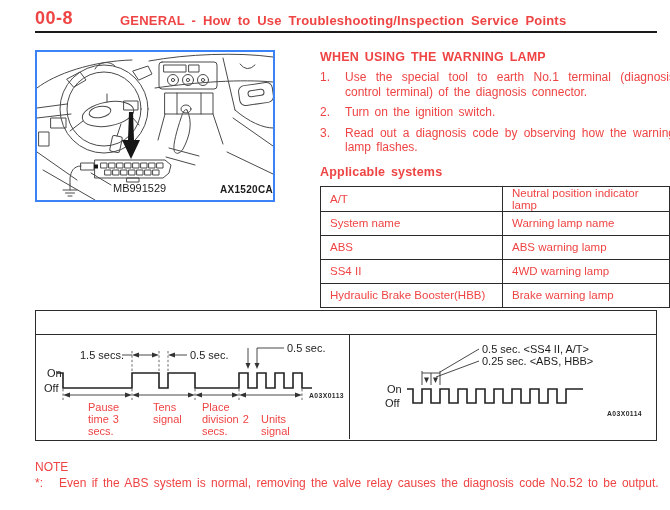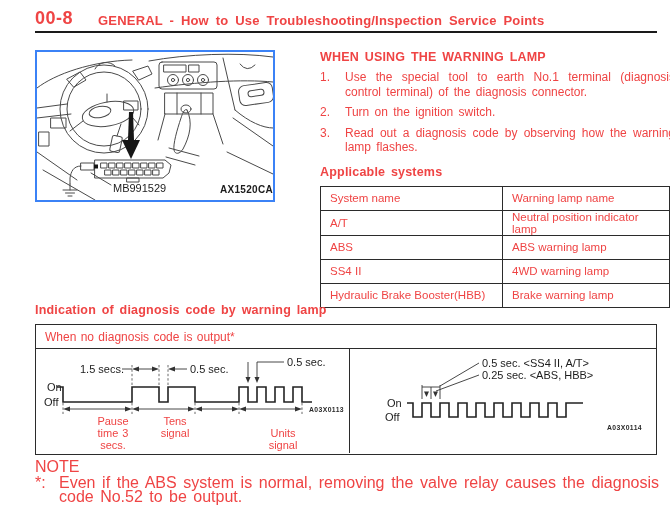--- a/index.html
+++ b/index.html
@@ -1,20 +1,20 @@
 <!DOCTYPE html>
 <html><head>
 <meta charset="utf-8">
 <style>
   html,body{margin:0;padding:0;background:#e8e8e8;}
   .page{position:relative;width:670px;height:510px;background:#fff;overflow:hidden;
         font-family:"Liberation Sans","DejaVu Sans",sans-serif;color:#ef4444;}
   
   .hdr-num{position:absolute;left:35px;top:8px;font-size:18px;font-weight:bold;letter-spacing:.5px;}
-  .hdr-title{position:absolute;left:98px;top:13px;font-size:13px;font-weight:bold;word-spacing:3px;letter-spacing:.2px;}
+  .hdr-title{position:absolute;left:120px;top:13px;font-size:13px;font-weight:bold;word-spacing:3px;letter-spacing:.2px;}
   .hdr-rule{position:absolute;left:35px;top:31px;width:622px;height:2px;background:#1a1a1a;}
   
   .figbox{position:absolute;left:35px;top:50px;width:240px;height:152px;border:2px solid #3b82f6;box-sizing:border-box;}
   .figbox svg{display:block;}
   
   .rightcol{position:absolute;left:320px;top:50px;width:355px;}
   .sec-h{font-size:12.5px;font-weight:bold;margin:0;letter-spacing:.2px;word-spacing:2px;}
   .step{display:flex;margin-top:6px;font-size:12px;line-height:14.5px;word-spacing:2px;}
   .step-num{width:25px;flex:none;}
   .step-text{flex:1;text-align:justify;}
@@ -23,23 +23,23 @@
   table.apps td{border:1.5px solid #2b2b2b;height:23px;padding:0 4px 0 9px;font-size:11.5px;vertical-align:middle;}
   table.apps td.c1{width:168px;}
   
   .ind{position:absolute;left:35px;top:303px;width:622px;}
   .ind-table{position:relative;margin-top:7px;width:622px;height:131px;border:1.5px solid #2b2b2b;box-sizing:border-box;}
   .ind-hdr{display:flex;height:24px;border-bottom:1.5px solid #2b2b2b;box-sizing:border-box;}
   .ind-hdr .cell{font-size:12px;padding:5px 0 0 9px;box-sizing:border-box;word-spacing:1px;}
   .ind-body{display:flex;height:104px;}
   .cl{width:314px;border-right:1.5px solid #2b2b2b;box-sizing:border-box;position:relative;}
   .cr{flex:1;position:relative;}
-  .wf-label{position:absolute;font-size:11px;line-height:12px;word-spacing:1px;text-align:center;}
-  
-  .note{position:absolute;left:35px;top:460px;width:624px;font-size:16px;line-height:14.5px;}
+  .wf-label{position:absolute;font-size:11px;line-height:12px;word-spacing:1px;}
+  
+  .note{position:absolute;left:35px;top:460px;width:624px;font-size:12px;line-height:14.5px;}
   .note-star{display:flex;margin-top:1px;word-spacing:2px;}
   .note-marker{width:24px;flex:none;}
   .note-text{flex:1;text-align:justify;}
   .wave{stroke:#222;stroke-width:1.6;fill:none;}
   .dash{stroke:#444;stroke-width:.8;fill:none;stroke-dasharray:2.4,2;}
   .ann{stroke:#333;stroke-width:.9;fill:none;}
   .ah{fill:#333;stroke:none;}
   .wftxt{font-family:"Liberation Sans",sans-serif;font-size:11px;fill:#1c1c1c;}
   .wfcode{font-family:"Liberation Sans",sans-serif;font-size:6.8px;font-weight:bold;fill:#2a2a2a;letter-spacing:.4px;}
   .art{stroke:#4a4a4a;stroke-width:1;fill:none;stroke-linecap:round;stroke-linejoin:round;}
@@ -173,48 +173,46 @@
     <div class="step">
       <div class="step-num">3.</div>
       <div class="step-text">Read out a diagnosis code by observing how the warning lamp flashes.</div>
     </div>
 
     <div class="sec-h apps-h">Applicable systems</div>
 
     <table class="apps">
       <tbody>
         <tr>
+          <td class="c1">A/T</td>
+          <td>Neutral position indicator lamp</td>
+        </tr>
+        <tr>
           <td class="c1">System name</td>
           <td>Warning lamp name</td>
         </tr>
         <tr>
-          <td class="c1">A/T</td>
-          <td>Neutral position indicator lamp</td>
-        </tr>
-        <tr>
           <td class="c1">ABS</td>
           <td>ABS warning lamp</td>
         </tr>
         <tr>
           <td class="c1">SS4 II</td>
           <td>4WD warning lamp</td>
         </tr>
         <tr>
           <td class="c1">Hydraulic Brake Booster(HBB)</td>
           <td>Brake warning lamp</td>
         </tr>
       </tbody>
     </table>
   </div>
 
   <div class="ind">
-    <div class="sec-h">Indication of diagnosis code by warning lamp</div>
     <div class="ind-table">
       <div class="ind-hdr">
-        <div class="cell cr">When no diagnosis code is output*</div>
       </div>
       <div class="ind-body">
 
         <div class="cl">
           <svg width="312" height="104" viewBox="0 0 312 104">
             <text class="wftxt" x="11" y="42">On</text>
             <text class="wftxt" x="8" y="57">Off</text>
 
             <path class="wave" d="M21,38 H27 V53 H96 V38 H123 V53 H132 V38 H159 V53 H203 V38 H212 V53 H221 V38 H230 V53 H239 V38 H248 V53 H257 V38 H266 V53 H276"></path>
 
@@ -255,20 +253,21 @@
             <g>
               <path class="ann" d="M212,30 V13 M221,30 V13 M221,13 H248"></path>
               <polygon class="ah" points="212,34 209.5,28 214.5,28"></polygon>
                 <polygon class="ah" points="221,34 218.5,28 223.5,28"></polygon>
             </g>
             <text class="wftxt" x="251" y="17">0.5 sec.</text>
             <text class="wfcode" x="308" y="63" text-anchor="end">A03X0113</text>
           </svg>
           <div class="wf-label" style="left:52px;top:66px;width:50px;">Pause time 3 secs.</div>
           <div class="wf-label" style="left:117px;top:66px;width:44px;">Tens signal</div>
+          <div class="wf-label" style="left:166px;top:66px;width:56px;">Place division 2 secs.</div>
           <div class="wf-label" style="left:225px;top:78px;width:44px;">Units signal</div>
         </div>
 
         <div class="cr">
           <svg width="304" height="104" viewBox="0 0 304 104">
             <text class="wftxt" x="132" y="18">0.5 sec. &lt;SS4 II, A/T&gt;</text>
             <text class="wftxt" x="132" y="30">0.25 sec. &lt;ABS, HBB&gt;</text>
             <text class="wftxt" x="37" y="58">On</text>
             <text class="wftxt" x="35" y="72">Off</text>
             <path class="wave" d="M57,54 H63 V68 H72 V54 H81 V68 H90 V54 H99 V68 H108 V54 H117 V68 H126 V54 H135 V68 H144 V54 H153 V68 H162 V54 H171 V68 H180 V54 H189 V68 H198 V54 H207 V68 H216 V54 H233"></path>

